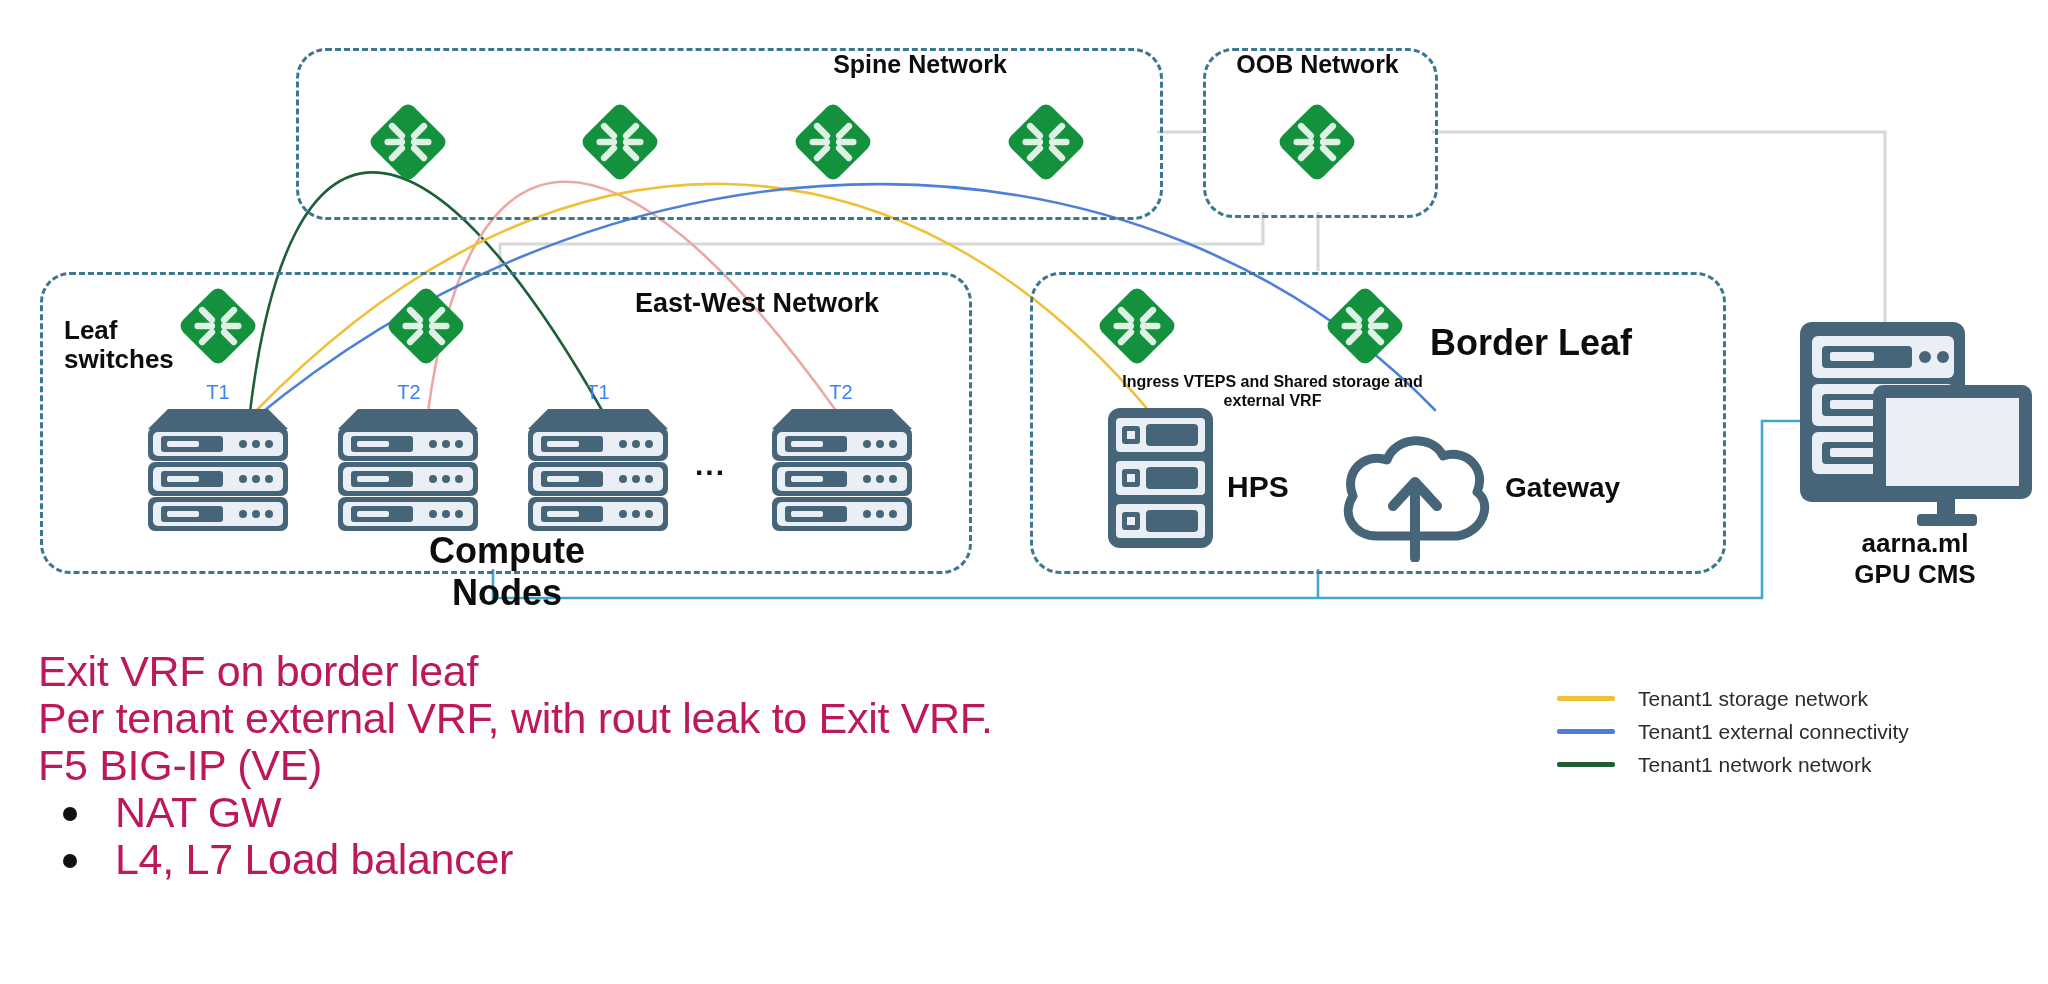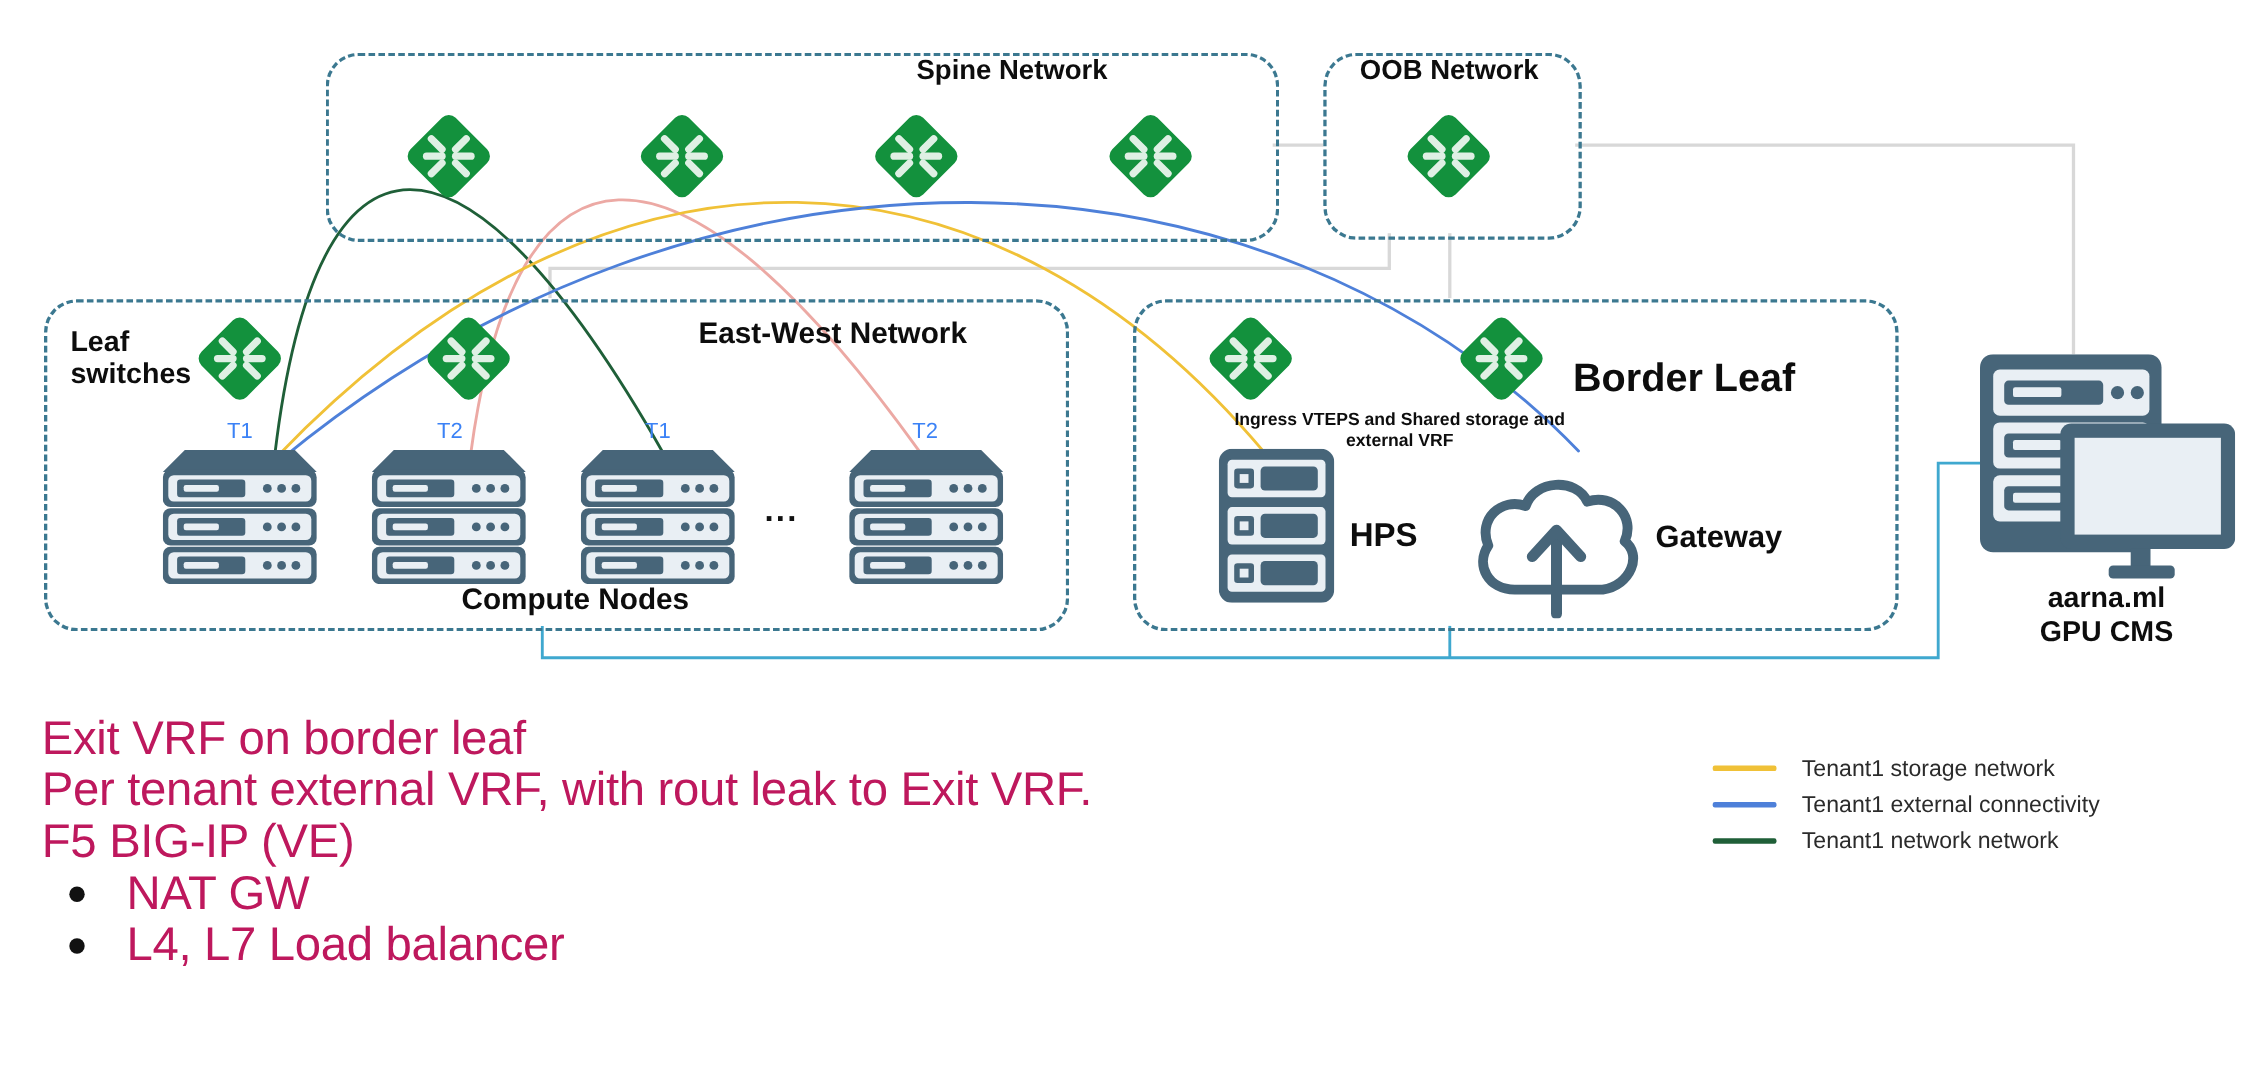--- a/index.html
+++ b/index.html
@@ -197,21 +197,21 @@
       <line x1="-23" y1="0" x2="-7" y2="0"></line>
       <line x1="7" y1="0" x2="23" y2="0"></line>
       <line x1="-18" y1="-18" x2="-7" y2="-7"></line>
       <line x1="18" y1="-18" x2="7" y2="-7"></line>
       <line x1="-18" y1="18" x2="-7" y2="7"></line>
       <line x1="18" y1="18" x2="7" y2="7"></line>
     </g>
   </svg>
 </div>
 
-  <div class="leaf-label" style="left:64px;top:296px;width:130px;">Leaf switches</div>
+  <div class="leaf-label" style="left:64px;top:316px;width:130px;">Leaf switches</div>
 
   <div class="tlabel" style="left:188px;top:381px;">T1</div>
   <div class="tlabel" style="left:379px;top:381px;">T2</div>
   <div class="tlabel" style="left:568px;top:381px;">T1</div>
   <div class="tlabel" style="left:811px;top:381px;">T2</div>
 
   <div class="stack" style="left:148px;top:407px;">
   <svg viewBox="0 0 140 124">
     <polygon points="20,2 120,2 140,22 0,22" fill="#476579"></polygon>
     <g>
@@ -335,21 +335,21 @@
       <rect x="19" y="34" width="32" height="6" rx="2" fill="#E9EFF4"></rect>
       <circle cx="95" cy="37" r="4" fill="#476579"></circle>
           <circle cx="108" cy="37" r="4" fill="#476579"></circle>
           <circle cx="121" cy="37" r="4" fill="#476579"></circle>
     </g>
   </svg>
 </div>
 
   <div class="ellipsis" style="left:695px;top:448px;">...</div>
 
-  <div class="box-title" style="left:393px;top:530px;width:260px;font-size:27px;">Compute Nodes</div>
+  <div class="box-title" style="left:377px;top:530px;width:260px;font-size:36px;">Compute Nodes</div>
 
   <div class="ingress" style="left:1100px;top:372px;width:345px;">
     <div>Ingress VTEPS and Shared storage and</div>
     <div>external  VRF</div>
   </div>
 
   <div class="abs" style="left:1108px;top:408px;width:105px;height:140px;">
     <svg viewBox="0 0 105 140" width="105" height="140">
       <rect x="0" y="0" width="105" height="140" rx="12" fill="#476579"></rect>
       <g>

